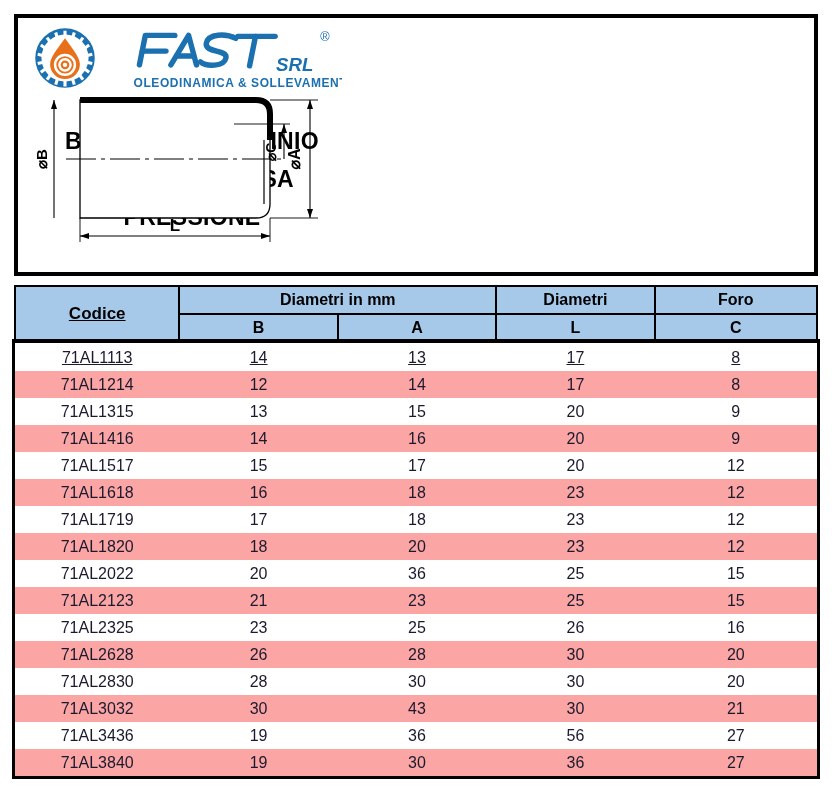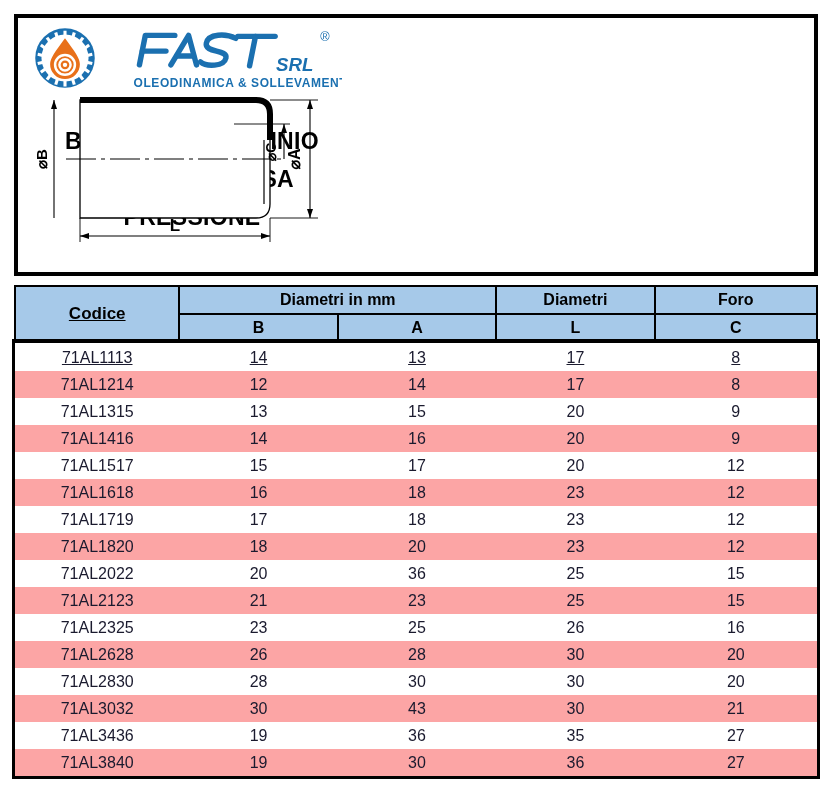--- a/index.html
+++ b/index.html
@@ -336,21 +336,21 @@
         <td>71AL3032</td>
         <td>30</td>
         <td>43</td>
         <td>30</td>
         <td>21</td>
       </tr>
       <tr>
         <td>71AL3436</td>
         <td>19</td>
         <td>36</td>
-        <td>35</td>
+        <td>56</td>
         <td>27</td>
       </tr>
       <tr class="alt">
         <td>71AL3840</td>
         <td>19</td>
         <td>30</td>
         <td>36</td>
         <td>27</td>
       </tr>
     </tbody>

